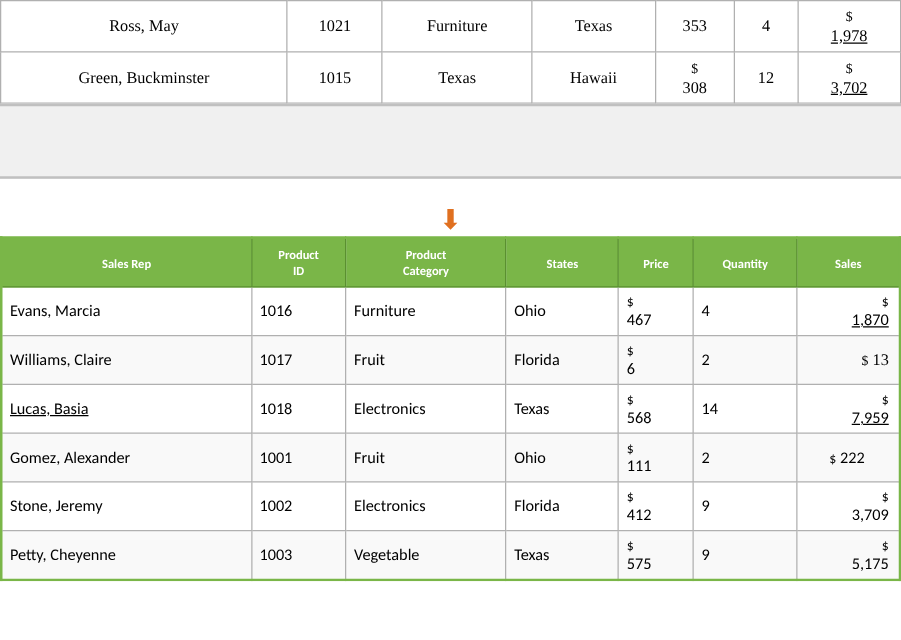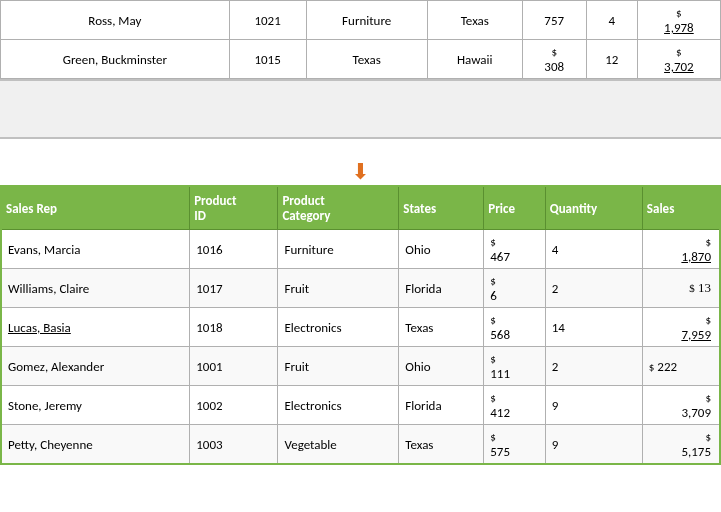--- a/index.html
+++ b/index.html
@@ -21,20 +21,21 @@
       border-collapse: collapse;
       border: 1px solid #b0b0b0;
     }
 
     .top-table td {
       border: 1px solid #b0b0b0;
       padding: 4px 6px;
       text-align: center;
       vertical-align: middle;
       font-size: 13px;
+      font-family: Liberation Serif, serif;
     }
 
     .top-table td:first-child {
       text-align: center;
     }
 
     .separator {
       height: 60px;
       background: #f0f0f0;
       border-top: 2px solid #c0c0c0;
@@ -66,22 +67,22 @@
     .main-table {
       width: 100%;
       border-collapse: collapse;
       border: 2px solid #7ab648;
     }
 
     .main-table th {
       background-color: #7ab648;
       color: #fff;
       font-weight: bold;
-      font-size: 13px;
-      text-align: left;
+      font-size: 10px;
+      text-align: center;
       vertical-align: middle;
       padding: 6px 4px;
       border: 1px solid #5a9030;
     }
 
     .main-table td {
       border: 1px solid #b0b0b0;
       padding: 4px 6px;
       text-align: left;
       vertical-align: middle;
@@ -96,21 +97,21 @@
 <body>
 
 <div class="top-section">
   <table class="top-table">
     <tbody id="top-tbody">
         <tr>
           <td>Ross, May</td>
           <td>1021</td>
           <td>Furniture</td>
           <td>Texas</td>
-          <td>757</td>
+          <td>353</td>
           <td>4</td>
           <td><span style="font-size:11px">$</span><br><span style="text-decoration:underline">1,978</span></td>
         </tr>
         <tr>
           <td>Green, Buckminster</td>
           <td>1015</td>
           <td>Texas</td>
           <td>Hawaii</td>
           <td><span style="font-size:11px">$</span><br>308</td>
           <td>12</td>
@@ -171,21 +172,21 @@
           <td>14</td>
           <td style="text-align: right; padding-right: 8px;"><span style="font-size:11px">$</span><br><span style="text-decoration:underline">7,959</span></td>
         </tr>
         <tr>
           <td>Gomez, Alexander</td>
           <td>1001</td>
           <td>Fruit</td>
           <td>Ohio</td>
           <td><span style="font-size:11px">$</span><br>111</td>
           <td>2</td>
-          <td style="text-align: left; padding-right: 8px;"><span style="font-size:11px">$</span>  222</td>
+          <td style="text-align: center; padding-right: 8px;"><span style="font-size:11px">$</span>  222</td>
         </tr>
         <tr>
           <td>Stone, Jeremy</td>
           <td>1002</td>
           <td>Electronics</td>
           <td>Florida</td>
           <td><span style="font-size:11px">$</span><br>412</td>
           <td>9</td>
           <td style="text-align: right; padding-right: 8px;"><span style="font-size:11px">$</span><br><span style="">3,709</span></td>
         </tr>

